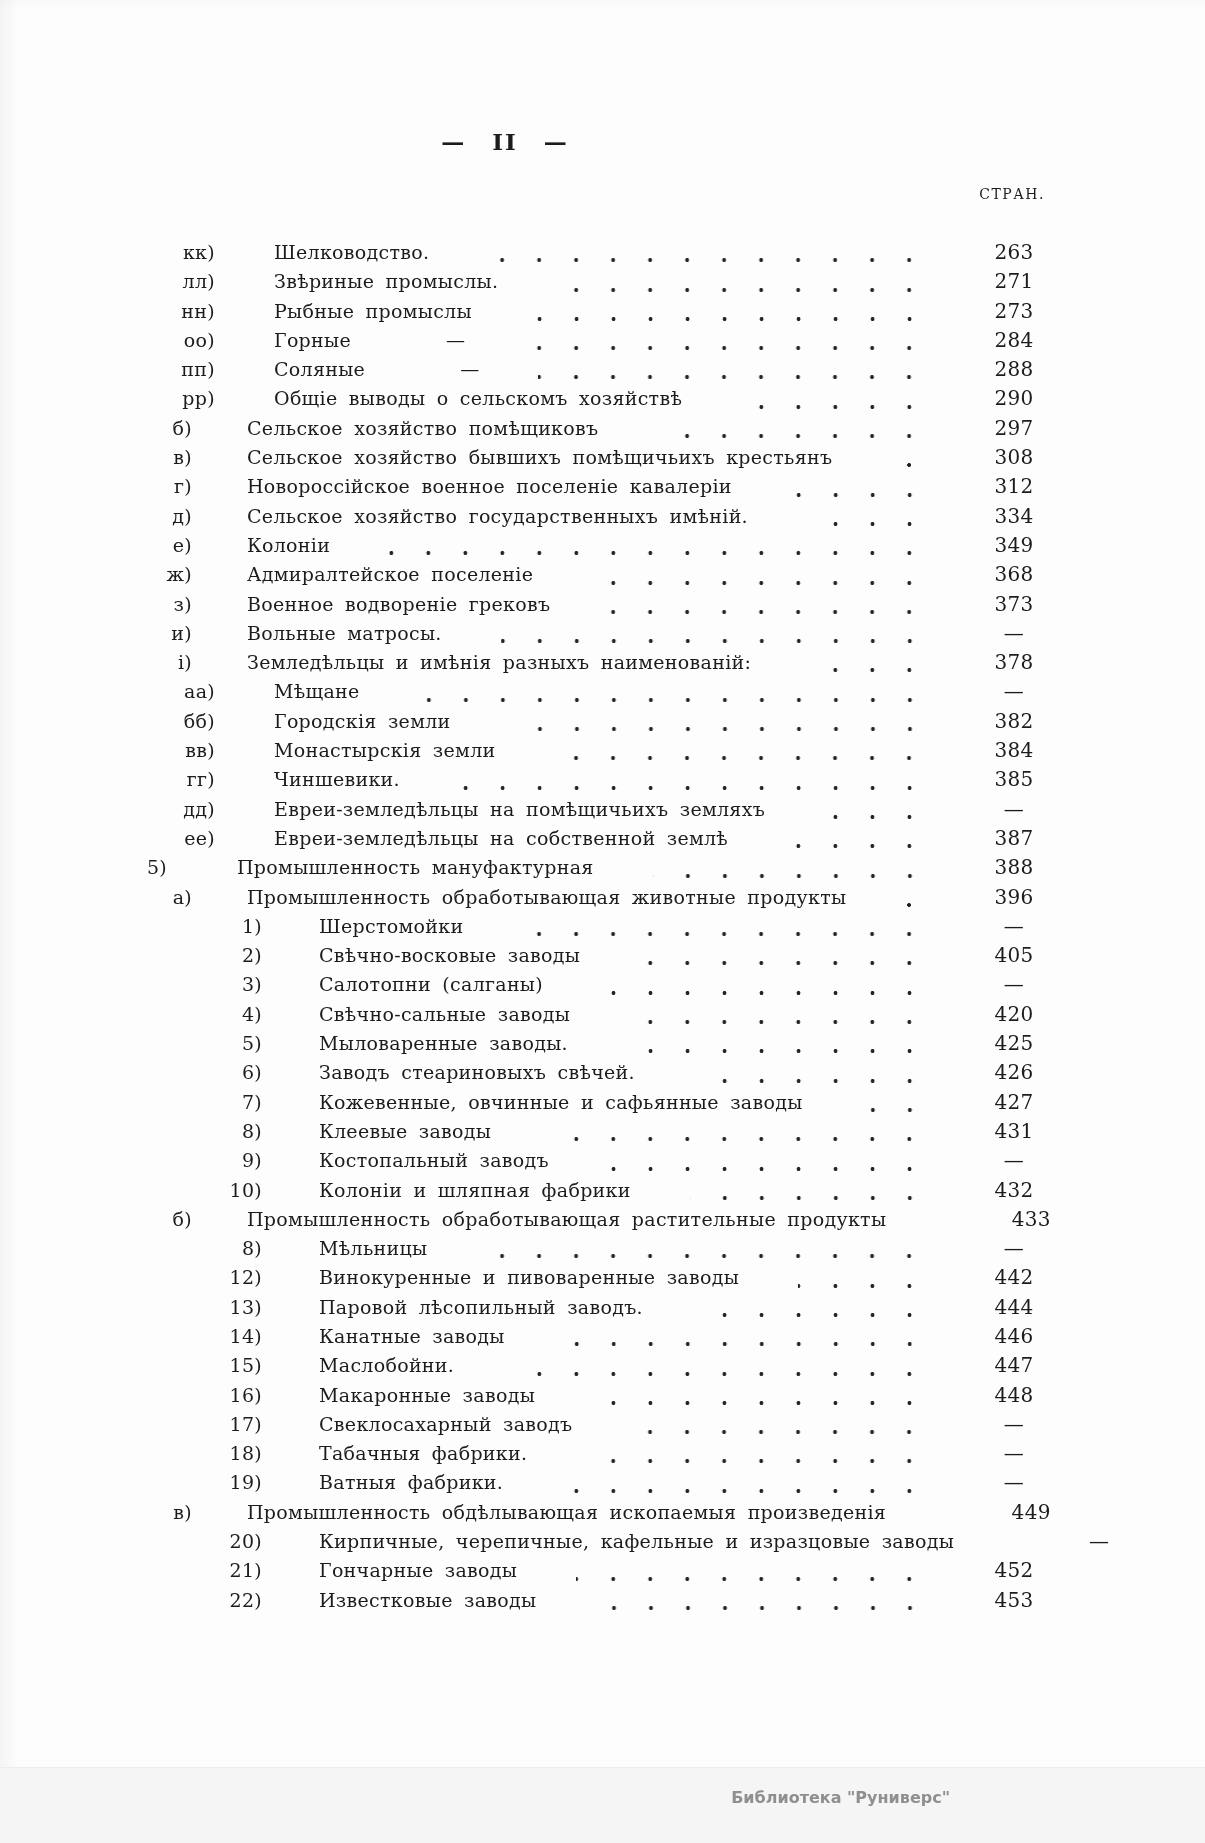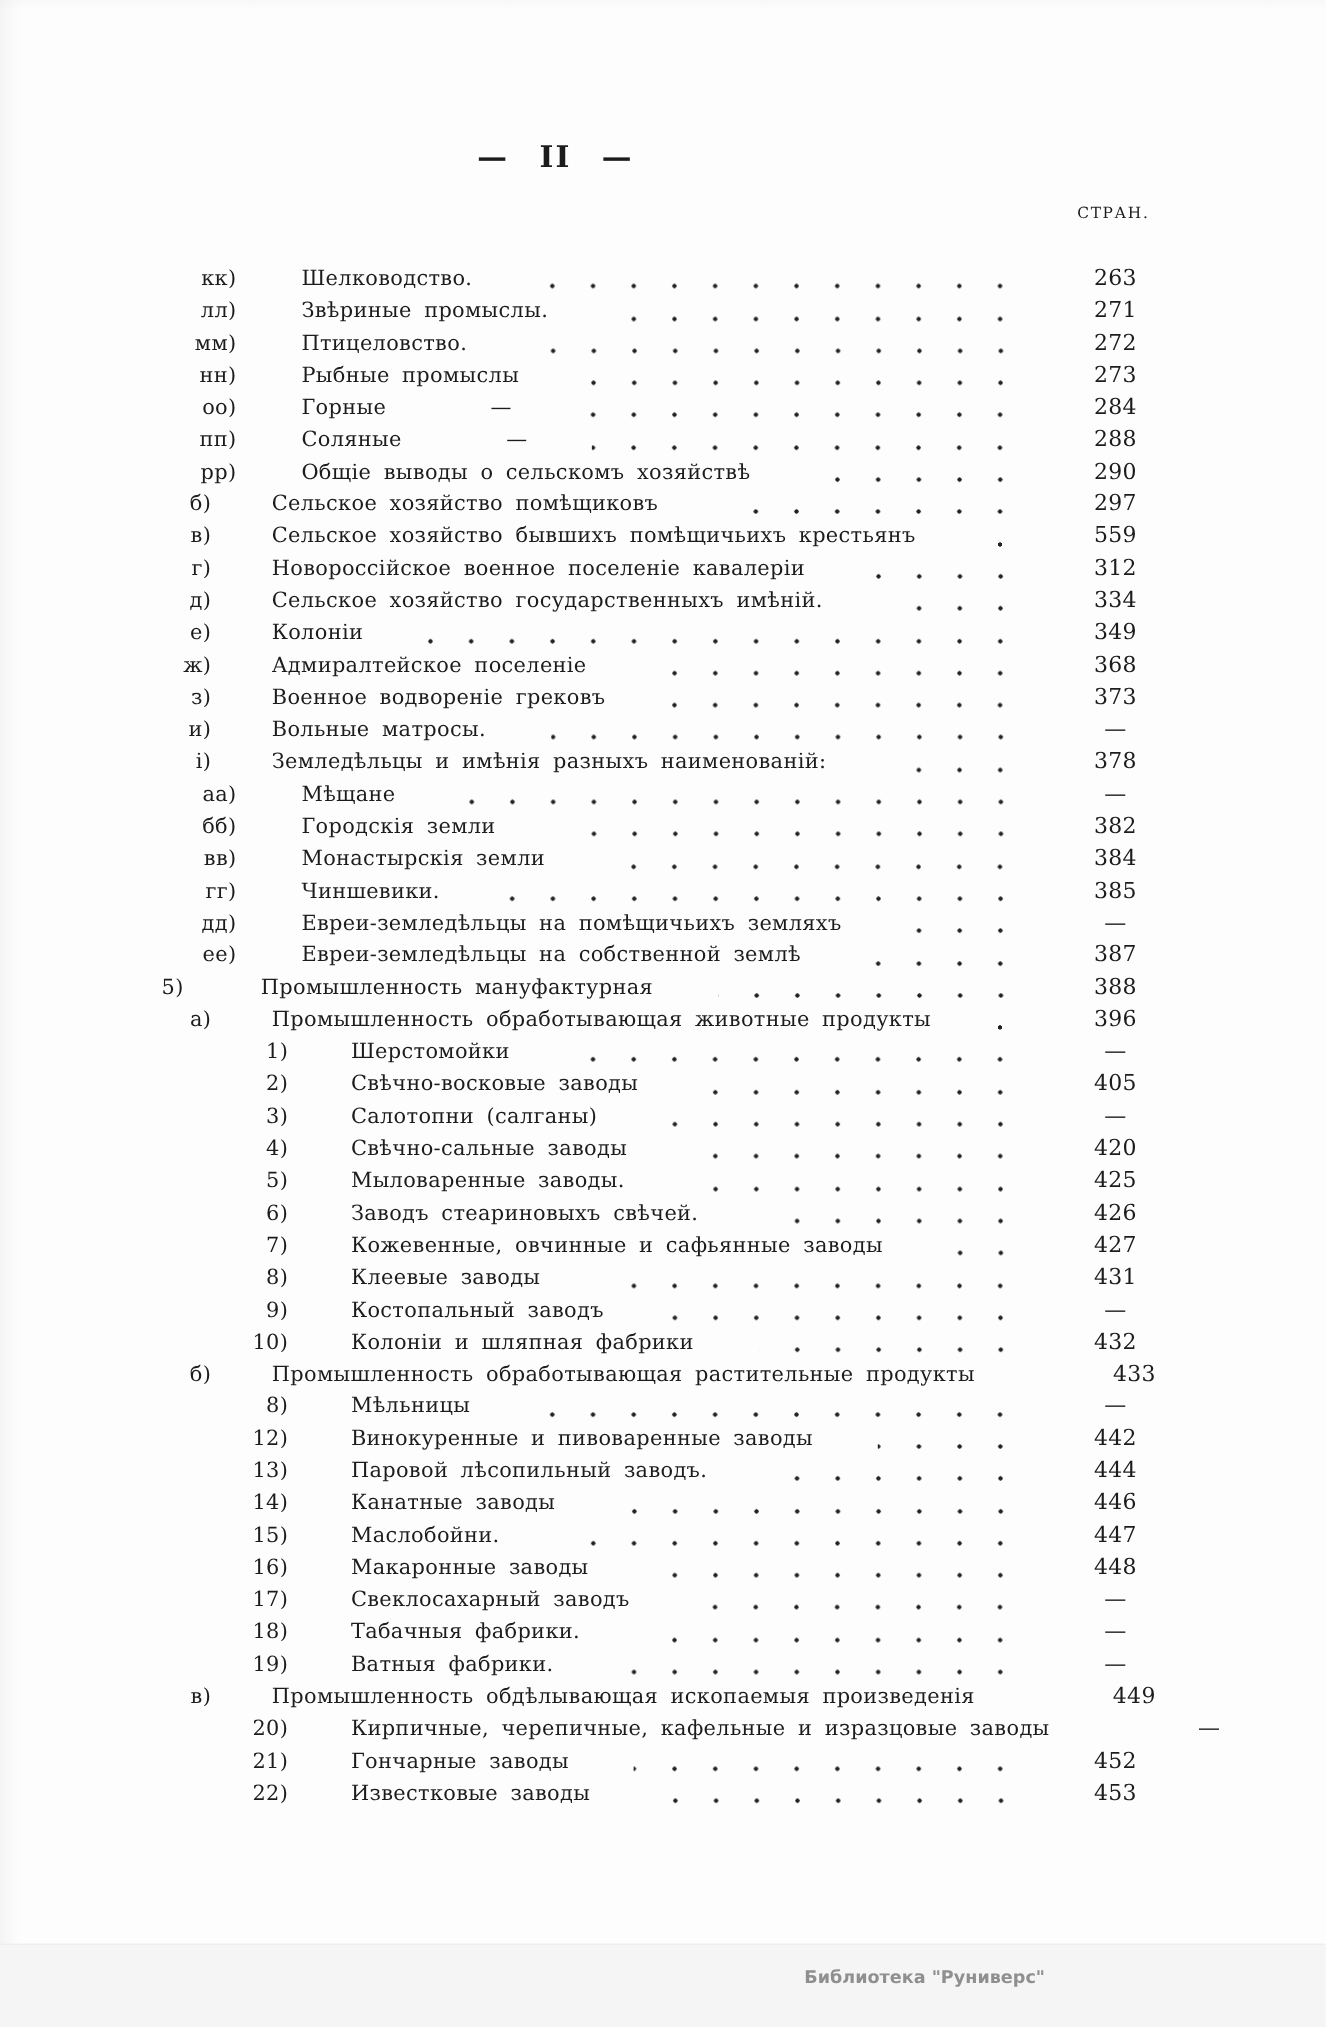--- a/index.html
+++ b/index.html
@@ -14,21 +14,21 @@
   
   .scan-shade {
     position: absolute; inset: 0; pointer-events: none;
     background:
       linear-gradient(to right, rgba(0,0,0,0.035), rgba(0,0,0,0) 18px),
       linear-gradient(to bottom, rgba(0,0,0,0.02), rgba(0,0,0,0) 10px);
   }
   .page-head {
     position: absolute; top: 128px; left: 0; width: 1010px;
     text-align: center;
-    font-size: 27px; font-weight: bold;
+    font-size: 23px; font-weight: bold;
     letter-spacing: 2px; word-spacing: 16px;
   }
   .col-head {
     position: absolute; top: 186px; left: 140px; width: 905px;
     text-align: right;
     font-size: 14px; font-weight: normal; letter-spacing: 1.5px;
   }
   .toc {
     position: absolute; top: 240px; left: 140px; width: 905px;
   }
@@ -88,26 +88,20 @@
       <span class="fill"></span>
       <span class="p">263</span>
     </div>
     <div class="row lv2">
       <span class="m">лл)</span>
       <span class="t">Звѣриные промыслы.</span>
       <span class="fill"></span>
       <span class="p">271</span>
     </div>
     <div class="row lv2">
-      <span class="m">мм)</span>
-      <span class="t">Птицеловство.</span>
-      <span class="fill"></span>
-      <span class="p">272</span>
-    </div>
-    <div class="row lv2">
       <span class="m">нн)</span>
       <span class="t">Рыбные промыслы</span>
       <span class="fill"></span>
       <span class="p">273</span>
     </div>
     <div class="row lv2">
       <span class="m">оо)</span>
       <span class="t">Горные</span>
       <span class="ditto">—</span>
       <span class="fill"></span>
@@ -129,21 +123,21 @@
     <div class="row lv1">
       <span class="m">б)</span>
       <span class="t">Сельское хозяйство помѣщиковъ</span>
       <span class="fill"></span>
       <span class="p">297</span>
     </div>
     <div class="row lv1">
       <span class="m">в)</span>
       <span class="t">Сельское хозяйство бывшихъ помѣщичьихъ крестьянъ</span>
       <span class="fill"></span>
-      <span class="p">559</span>
+      <span class="p">308</span>
     </div>
     <div class="row lv1">
       <span class="m">г)</span>
       <span class="t">Новороссійское военное поселеніе кавалеріи</span>
       <span class="fill"></span>
       <span class="p">312</span>
     </div>
     <div class="row lv1">
       <span class="m">д)</span>
       <span class="t">Сельское хозяйство государственныхъ имѣній.</span>

